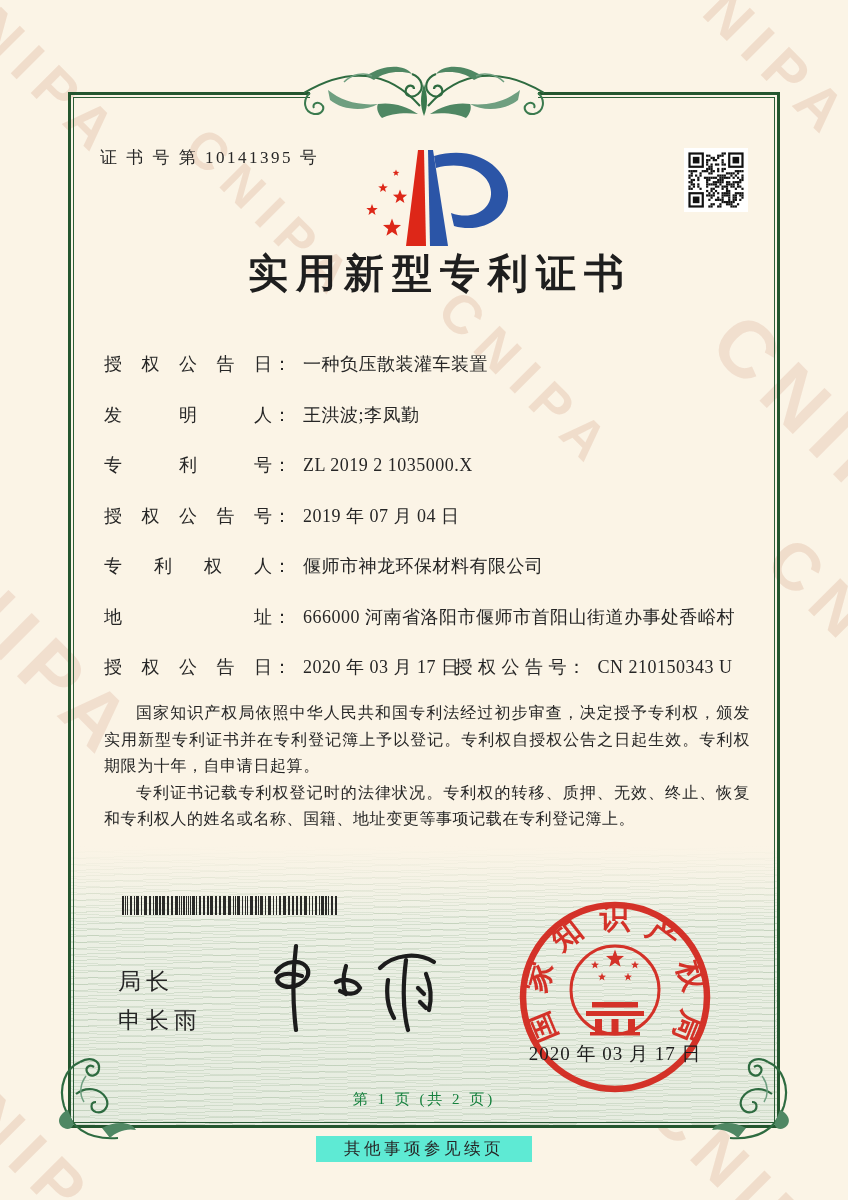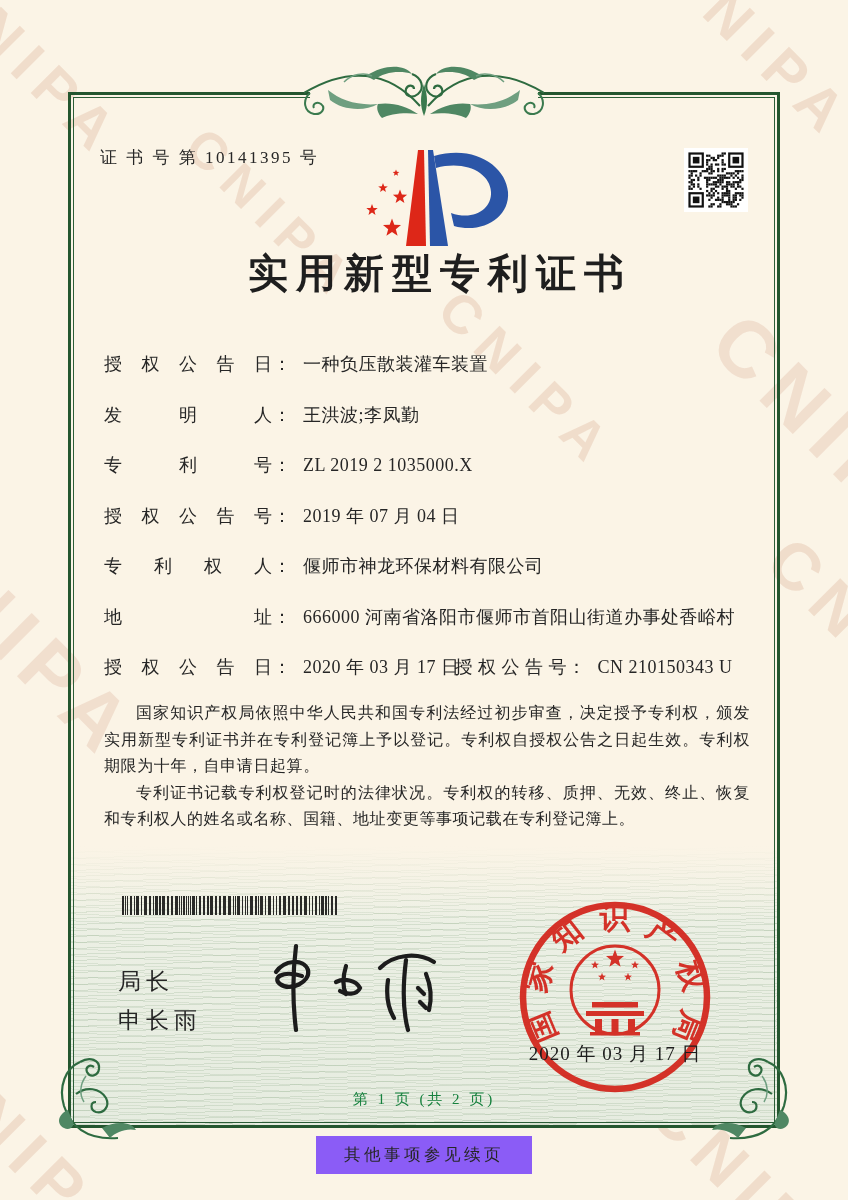--- a/index.html
+++ b/index.html
@@ -51,22 +51,22 @@
   .grant-left{display:inline-block;width:346px;}
   .flabel-sm{display:inline-block;width:112px;text-align:justify;text-align-last:justify;}
   .body-text{left:104px;top:700px;width:646px;font-size:16px;line-height:26.5px;
     letter-spacing:.6px;text-align:justify;}
   .body-text p{margin:0;text-indent:2em;}
   .barcode{left:120px;top:896px;}
   .signer{left:118px;top:962px;font-size:23px;letter-spacing:5px;line-height:39px;}
   .signature{left:260px;top:936px;}
   .seal{left:512px;top:898px;}
   .page-info{left:68px;top:1090px;width:712px;text-align:center;font-size:15px;letter-spacing:3px;color:#15803d;}
-  .note{left:50%;transform:translateX(-50%);top:1136px;background:#8b5cf6;
-    padding:8px 28px;font-size:16.5px;letter-spacing:3.5px;z-index:6;white-space:nowrap;}
+  .note{left:50%;transform:translateX(-50%);top:1136px;background:#5eead4;
+    padding:2px 28px;font-size:16.5px;letter-spacing:3.5px;z-index:6;white-space:nowrap;}
 </style>
 </head>
 <body>
 
 <div class="watermark" style="left:-30px;top:-44px;">CNIPA</div>
 <div class="watermark" style="left:700px;top:-62px;">CNIPA</div>
 <div class="watermark" style="left:216px;top:116px;font-size:52px;">CNIPA</div>
 <div class="watermark" style="left:470px;top:278px;font-size:54px;">CNIPA</div>
 <div class="watermark w-lg" style="left:758px;top:296px;">CNIPA</div>
 <div class="watermark w-lg" style="left:-58px;top:498px;">CNIPA</div>

